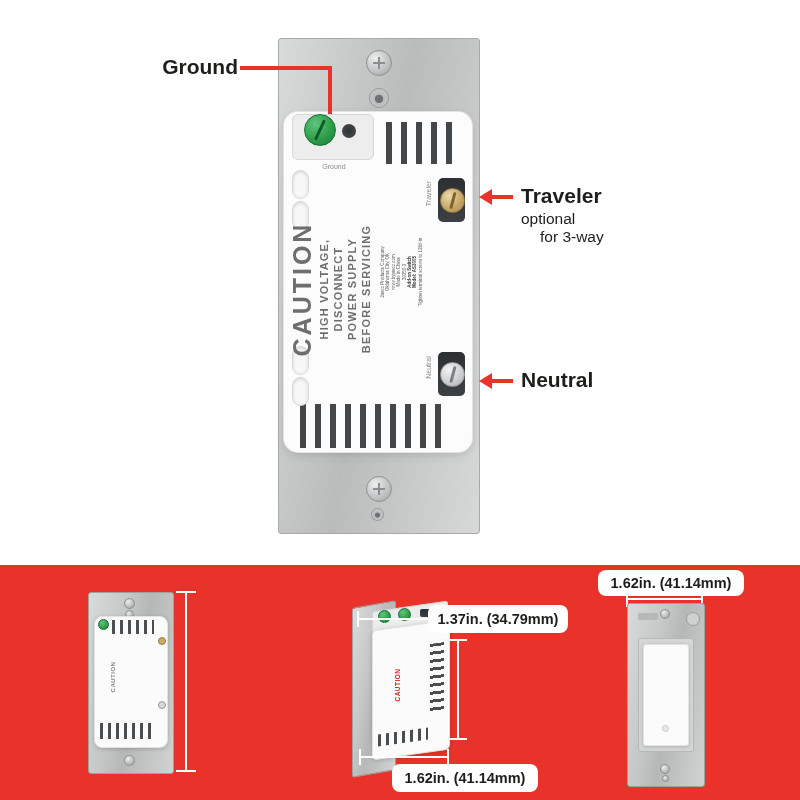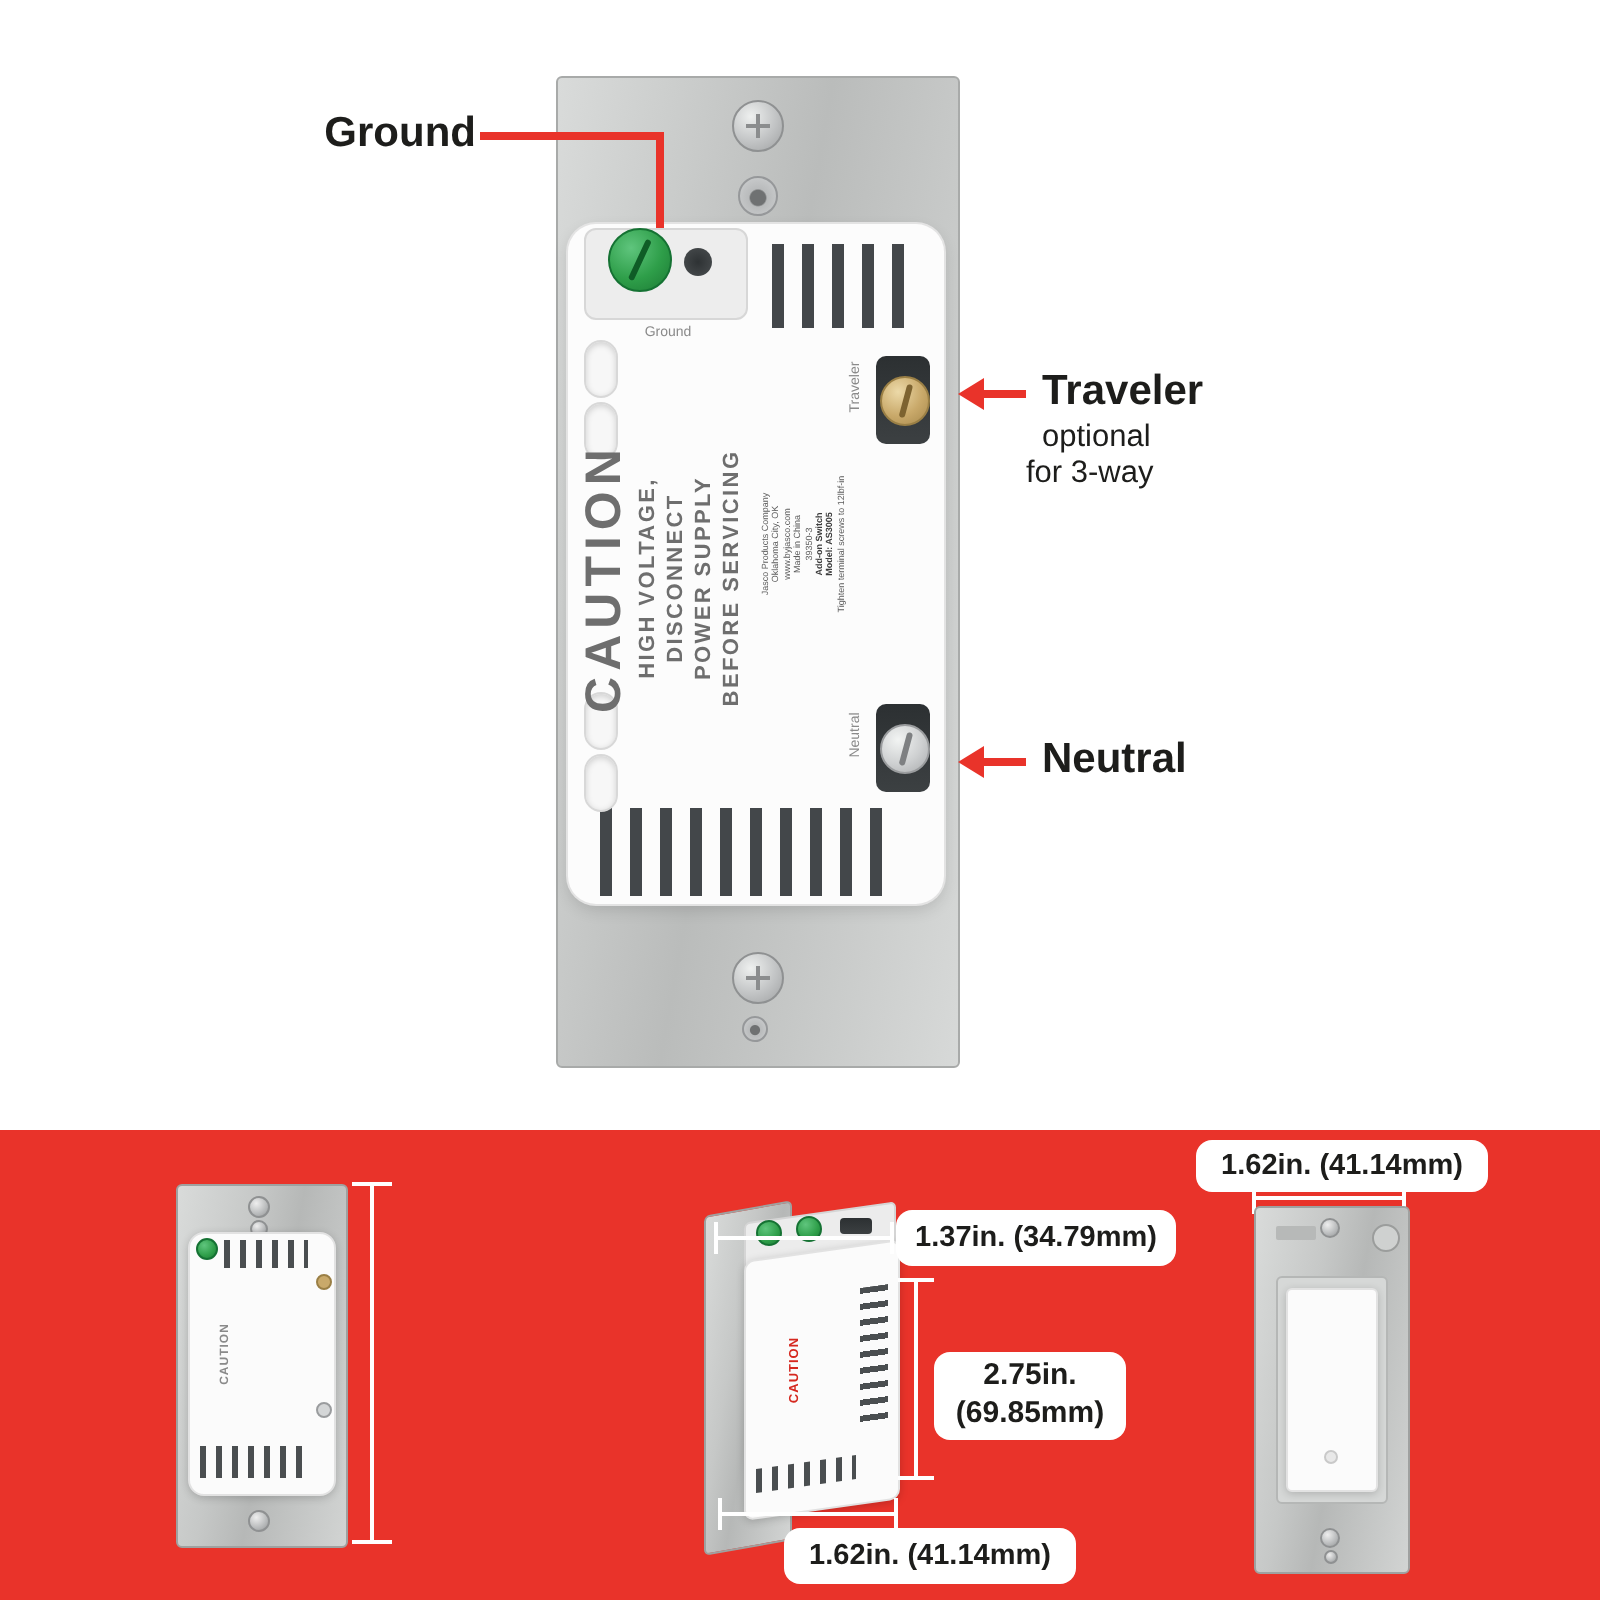--- a/index.html
+++ b/index.html
@@ -128,21 +128,21 @@
     </div>
 
     <div class="callout" style="left:118px;top:55px;width:120px;text-align:right;">Ground</div>
     <div class="redline" style="left:240px;top:66px;width:92px;height:4px;"></div>
     <div class="redline" style="left:328px;top:66px;width:4px;height:48px;"></div>
 
     <div class="arrow-left" style="left:479px;top:189px;"></div>
     <div class="redline" style="left:491px;top:195px;width:22px;height:4px;"></div>
     <div class="callout" style="left:521px;top:184px;">Traveler</div>
     <div class="callout-sub" style="left:521px;top:210px;">optional</div>
-    <div class="callout-sub" style="left:513px;top:228px;">for 3-way</div>
+    <div class="callout-sub" style="left:540px;top:228px;">for 3-way</div>
 
     <div class="arrow-left" style="left:479px;top:373px;"></div>
     <div class="redline" style="left:491px;top:379px;width:22px;height:4px;"></div>
     <div class="callout" style="left:521px;top:368px;">Neutral</div>
   </section>
 
   <section class="bottom">
 
     <div class="miniplate" style="left:88px;top:27px;width:84px;height:180px;"></div>
     <div class="dot dot-metal" style="left:124px;top:33px;width:9px;height:9px;"></div>
@@ -166,29 +166,25 @@
     <div class="dot dot-green" style="left:398px;top:43px;width:11px;height:11px;"></div>
     <div class="recess" style="left:420px;top:44px;width:16px;height:8px;border-radius:2px;"></div>
     <div class="minibody" style="left:372px;top:60px;width:76px;height:128px;transform:skewY(-8deg);border-radius:5px;"></div>
     <div class="vents-mini-h" style="left:430px;top:78px;width:14px;height:70px;transform:skewY(-8deg);"></div>
     <div class="minicaution" style="left:370px;top:114px;width:60px;height:12px;font-size:6.5px;color:#d5281f;">CAUTION</div>
     <div class="vents-mini-v" style="left:378px;top:166px;width:50px;height:12px;transform:skewY(-8deg);"></div>
 
     <div class="wline" style="left:358px;top:53px;width:88px;height:2px;"></div>
     <div class="wline" style="left:357px;top:46px;width:2px;height:16px;"></div>
     <div class="wline" style="left:445px;top:46px;width:2px;height:16px;"></div>
-    <div class="pill pill1" style="left:448px;top:40px;width:140px;height:28px;">1.37in. (34.79mm)</div>
+    <div class="pill pill1" style="left:428px;top:40px;width:140px;height:28px;">1.37in. (34.79mm)</div>
 
     <div class="wline" style="left:457px;top:75px;width:2px;height:100px;"></div>
     <div class="wline" style="left:449px;top:74px;width:18px;height:2px;"></div>
     <div class="wline" style="left:449px;top:173px;width:18px;height:2px;"></div>
-    <div class="pill" style="left:467px;top:111px;width:96px;height:44px;">
-      <span class="v">2.75in.</span>
-      <span class="v">(69.85mm)</span>
-    </div>
 
     <div class="wline" style="left:360px;top:191px;width:88px;height:2px;"></div>
     <div class="wline" style="left:359px;top:184px;width:2px;height:16px;"></div>
     <div class="wline" style="left:447px;top:184px;width:2px;height:16px;"></div>
     <div class="pill pill1" style="left:392px;top:199px;width:146px;height:28px;">1.62in. (41.14mm)</div>
 
     <div class="pill pill1" style="left:598px;top:5px;width:146px;height:26px;">1.62in. (41.14mm)</div>
     <div class="wline" style="left:627px;top:33px;width:76px;height:2px;"></div>
     <div class="wline" style="left:626px;top:26px;width:2px;height:16px;"></div>
     <div class="wline" style="left:701px;top:26px;width:2px;height:16px;"></div>

